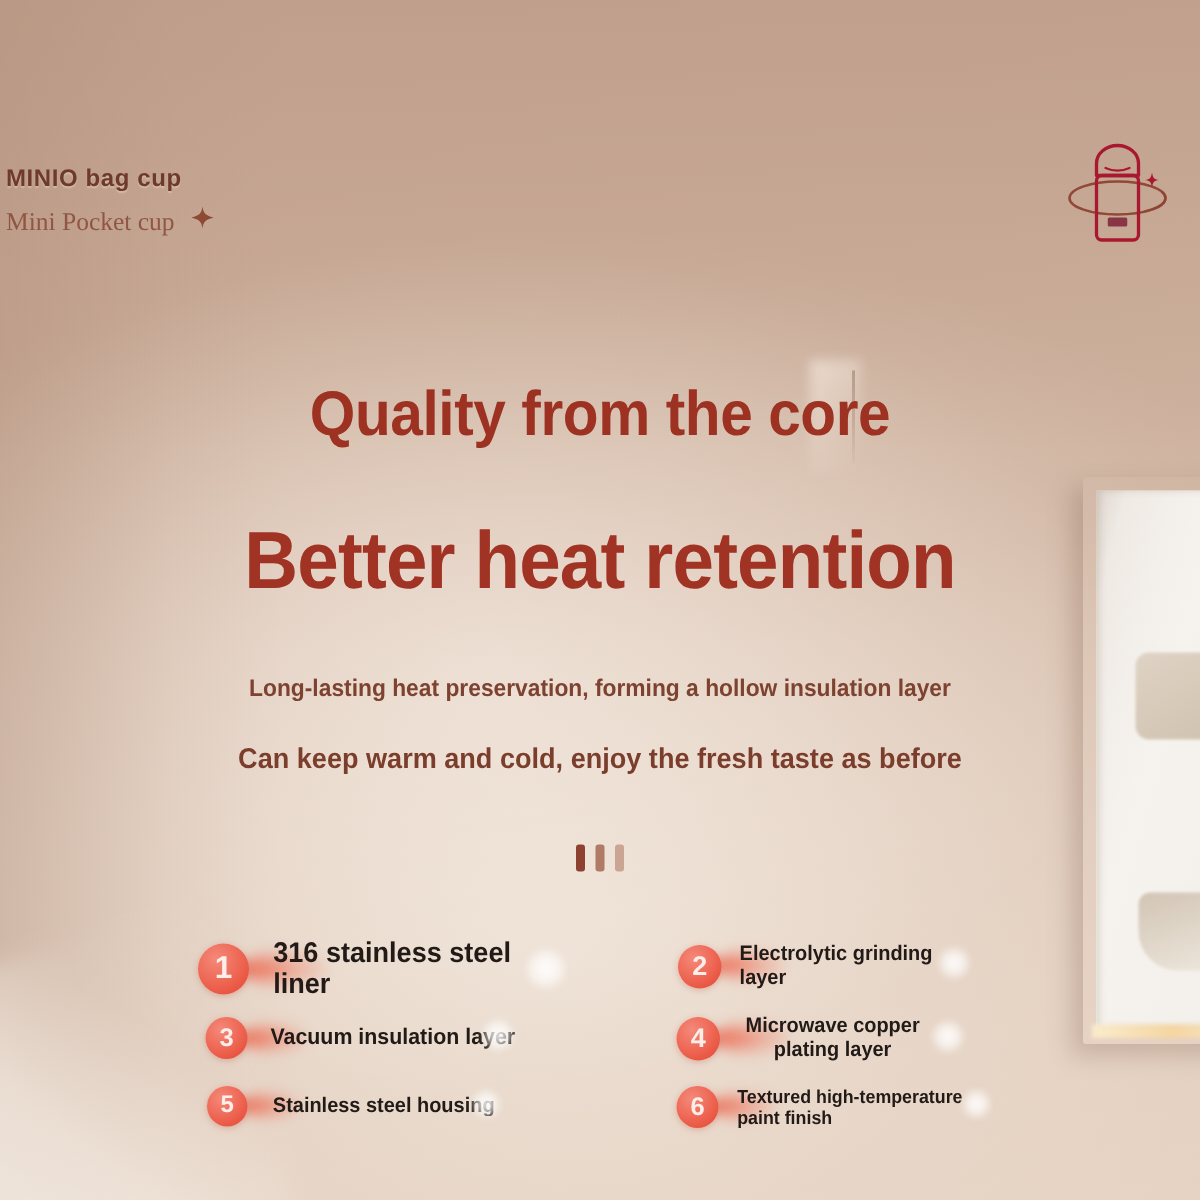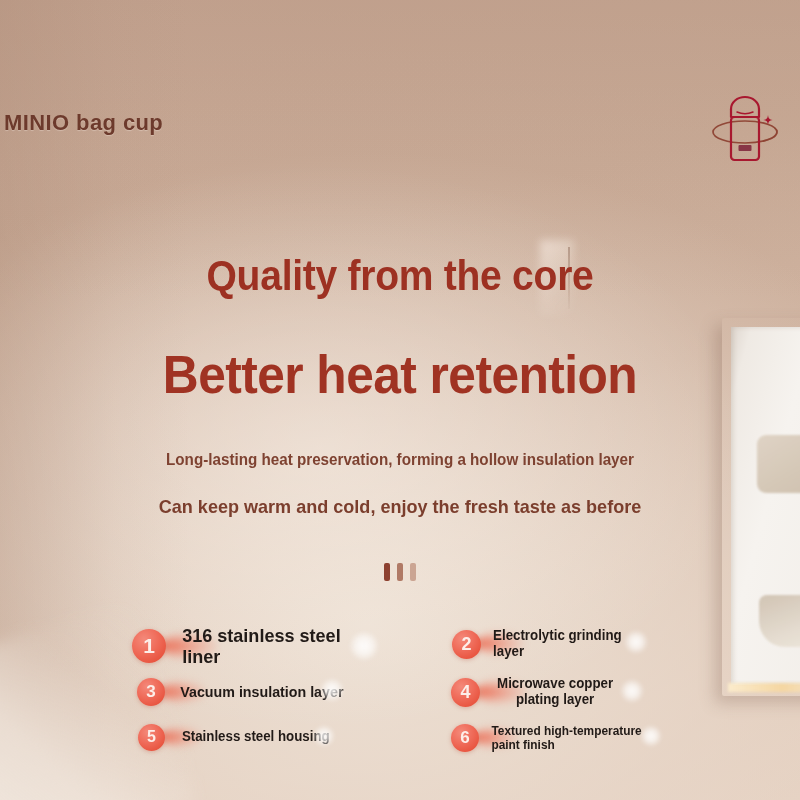--- a/index.html
+++ b/index.html
@@ -61,21 +61,21 @@
   }
 
   
   .brand {
     position: absolute;
     left: 0px; top: 112px;
     width: 260px;
   }
   .brand-main {
     font-family: "Liberation Sans Narrow", "Liberation Sans", sans-serif;
-    font-size: 22px;
+    font-size: 16px;
     font-weight: 700;
     letter-spacing: 0.4px;
     color: #6d3a2c;
     line-height: 1;
     padding-left: 4px;
     white-space: nowrap;
     text-shadow: 0 1px 1px rgba(255,246,238,0.30);
   }
   .brand-sub-row {
     display: flex;
@@ -314,20 +314,28 @@
   <div class="frame">
     <div class="frame-mat">
       <div class="frame-shape-a"></div>
       <div class="frame-shape-b"></div>
     </div>
     <div class="frame-base-glow"></div>
   </div>
 
   <div class="brand">
     <div class="brand-main">MINIO bag cup</div>
+    <div class="brand-sub-row">
+      <div class="brand-sub">Mini Pocket cup</div>
+      <span class="brand-spark">
+        <svg width="16" height="16" viewBox="0 0 16 16">
+          <path d="M8 0.6 C8.7 5.1 9.6 6.4 15.4 8 C9.6 9.6 8.7 10.9 8 15.4 C7.3 10.9 6.4 9.6 0.6 8 C6.4 6.4 7.3 5.1 8 0.6 Z" fill="#8f4a36"></path>
+        </svg>
+      </span>
+    </div>
   </div>
 
   <div class="logo-mark">
     <svg width="78" height="82" viewBox="0 0 78 82">
       <ellipse cx="39" cy="44" rx="32" ry="11" fill="none" stroke="#8c4030" stroke-width="1.7" opacity="0.92"></ellipse>
       <path d="M25 21 a14 12 0 0 1 28 0" fill="none" stroke="#a8182f" stroke-width="2.2" stroke-linecap="round"></path>
       <path d="M25 21 L25 29 L53 29 L53 21" fill="none" stroke="#a8182f" stroke-width="2.2" stroke-linejoin="round"></path>
       <line x1="25" y1="29" x2="53" y2="29" stroke="#a8182f" stroke-width="2"></line>
       <rect x="25" y="29" width="28" height="43" rx="3.5" fill="none" stroke="#a8182f" stroke-width="2.2"></rect>
       <path d="M31 24 Q39 27.5 47 24" fill="none" stroke="#a8182f" stroke-width="1.5" stroke-linecap="round"></path>

